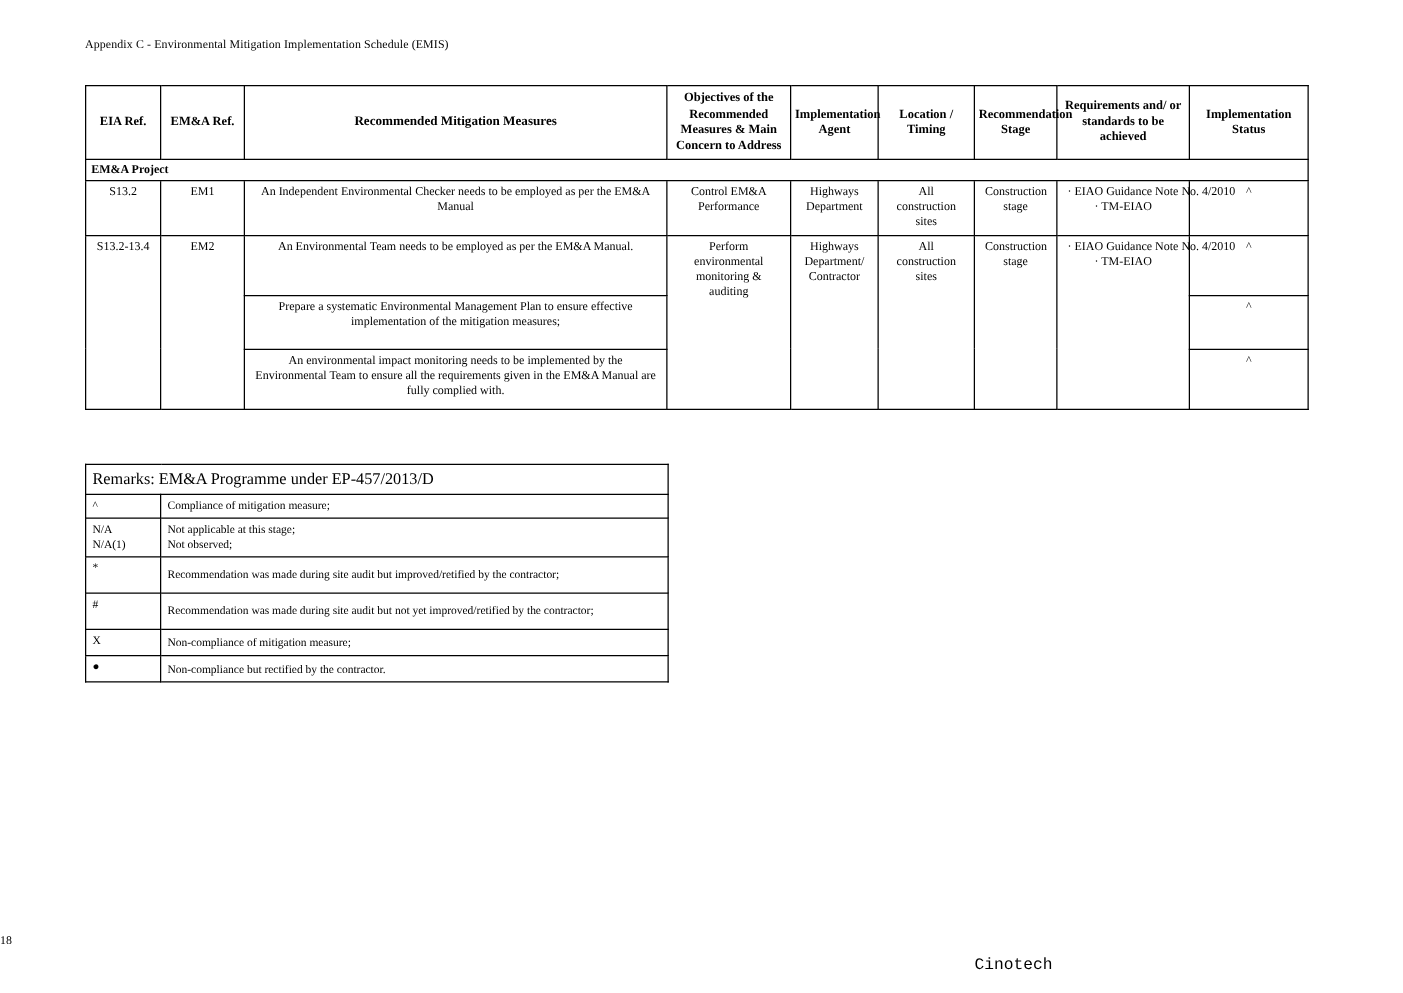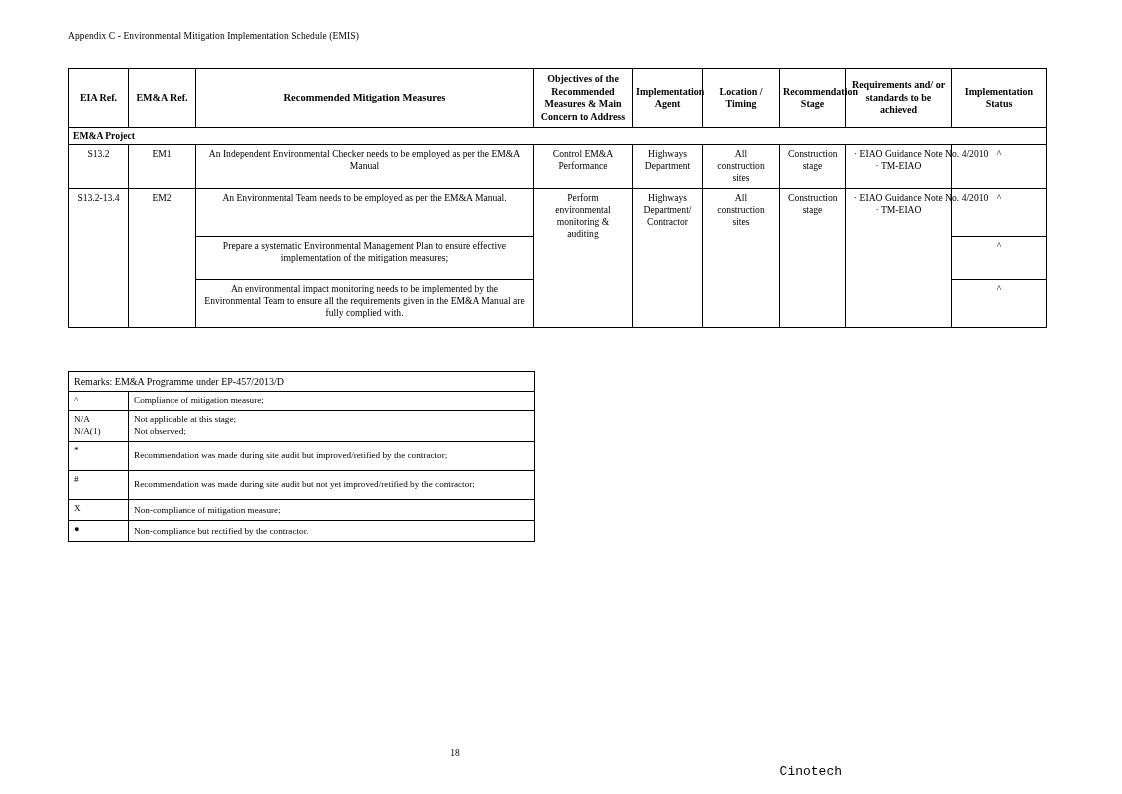--- a/index.html
+++ b/index.html
@@ -88,31 +88,30 @@
     border: 1.2px solid #000;
   }
   .remarks-table td {
     border: 0.9px solid #000;
     font-size: 9.2px;
     padding: 3px 5px;
     vertical-align: top;
     line-height: 1.3;
   }
   .remarks-title td {
-    font-size: 10px;
+    font-size: 13px;
   }
   .sym-col {
     width: 60px;
   }
   .page-number {
     position: absolute;
     left: 0;
     right: 0;
     top: 748px;
-    text-align: center;
     font-size: 9.5px;
   }
   .footer-right {
     position: absolute;
     right: 68px;
     top: 764px;
     font-size: 13px;
     font-family: Liberation Mono, monospace;
   }
 </style>

